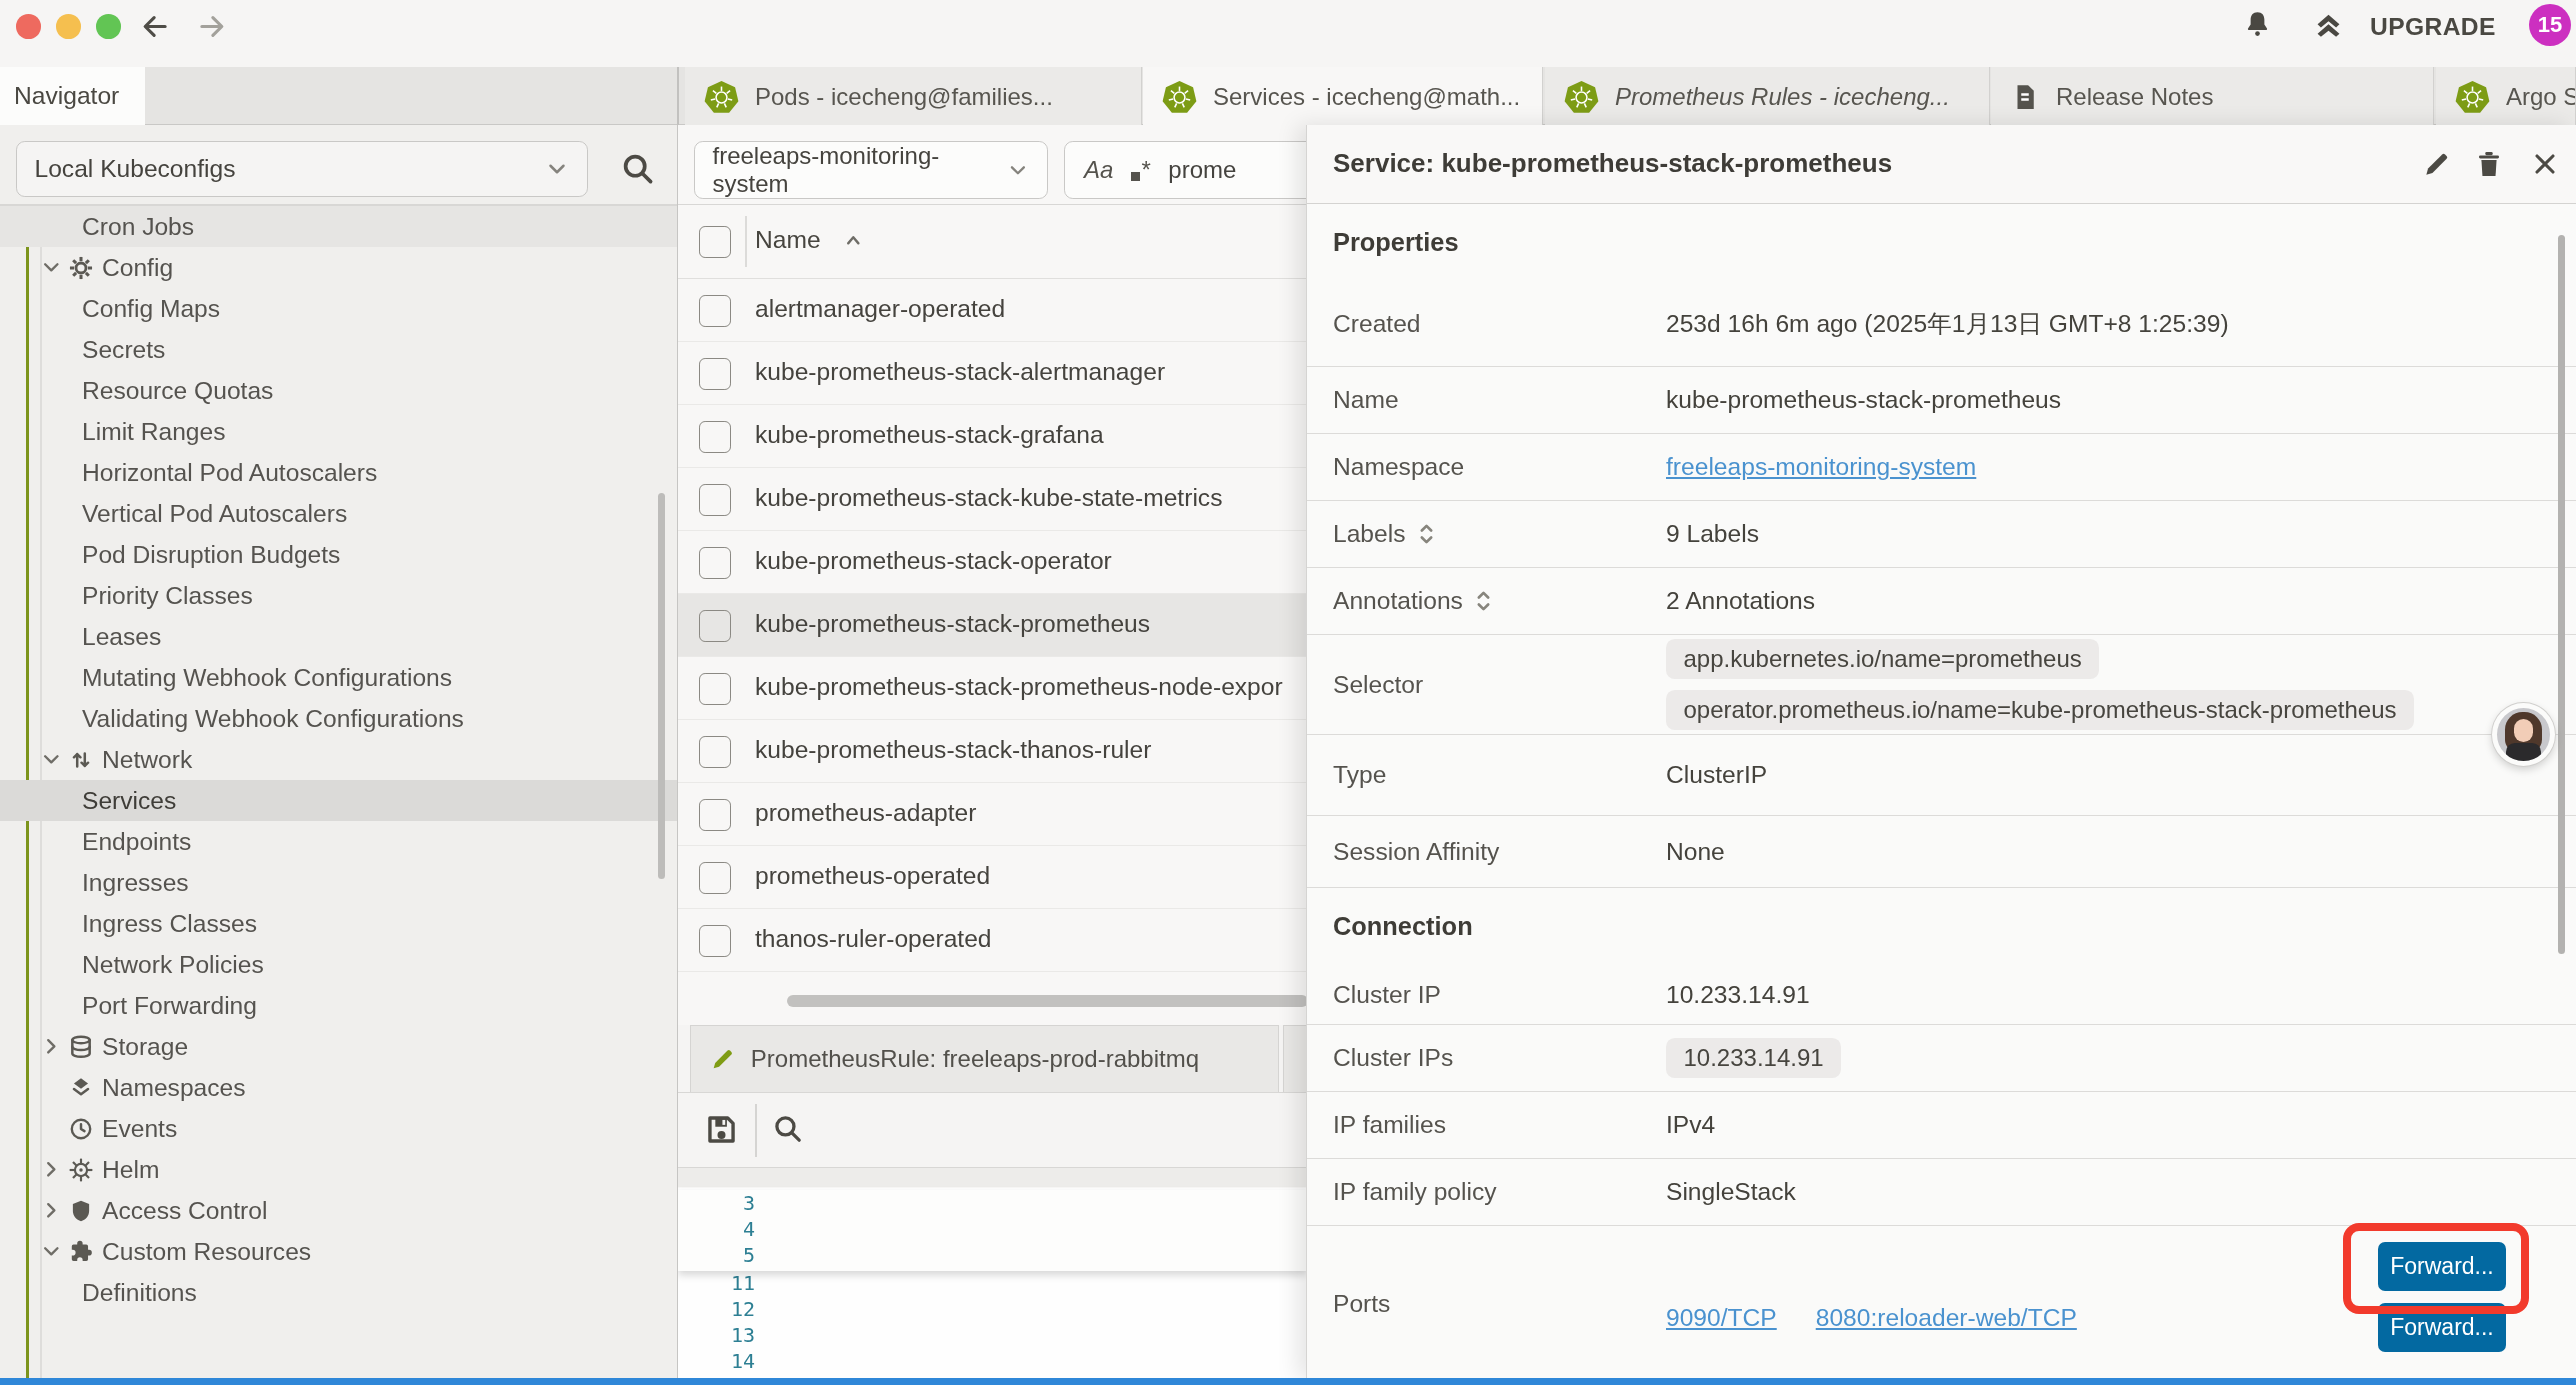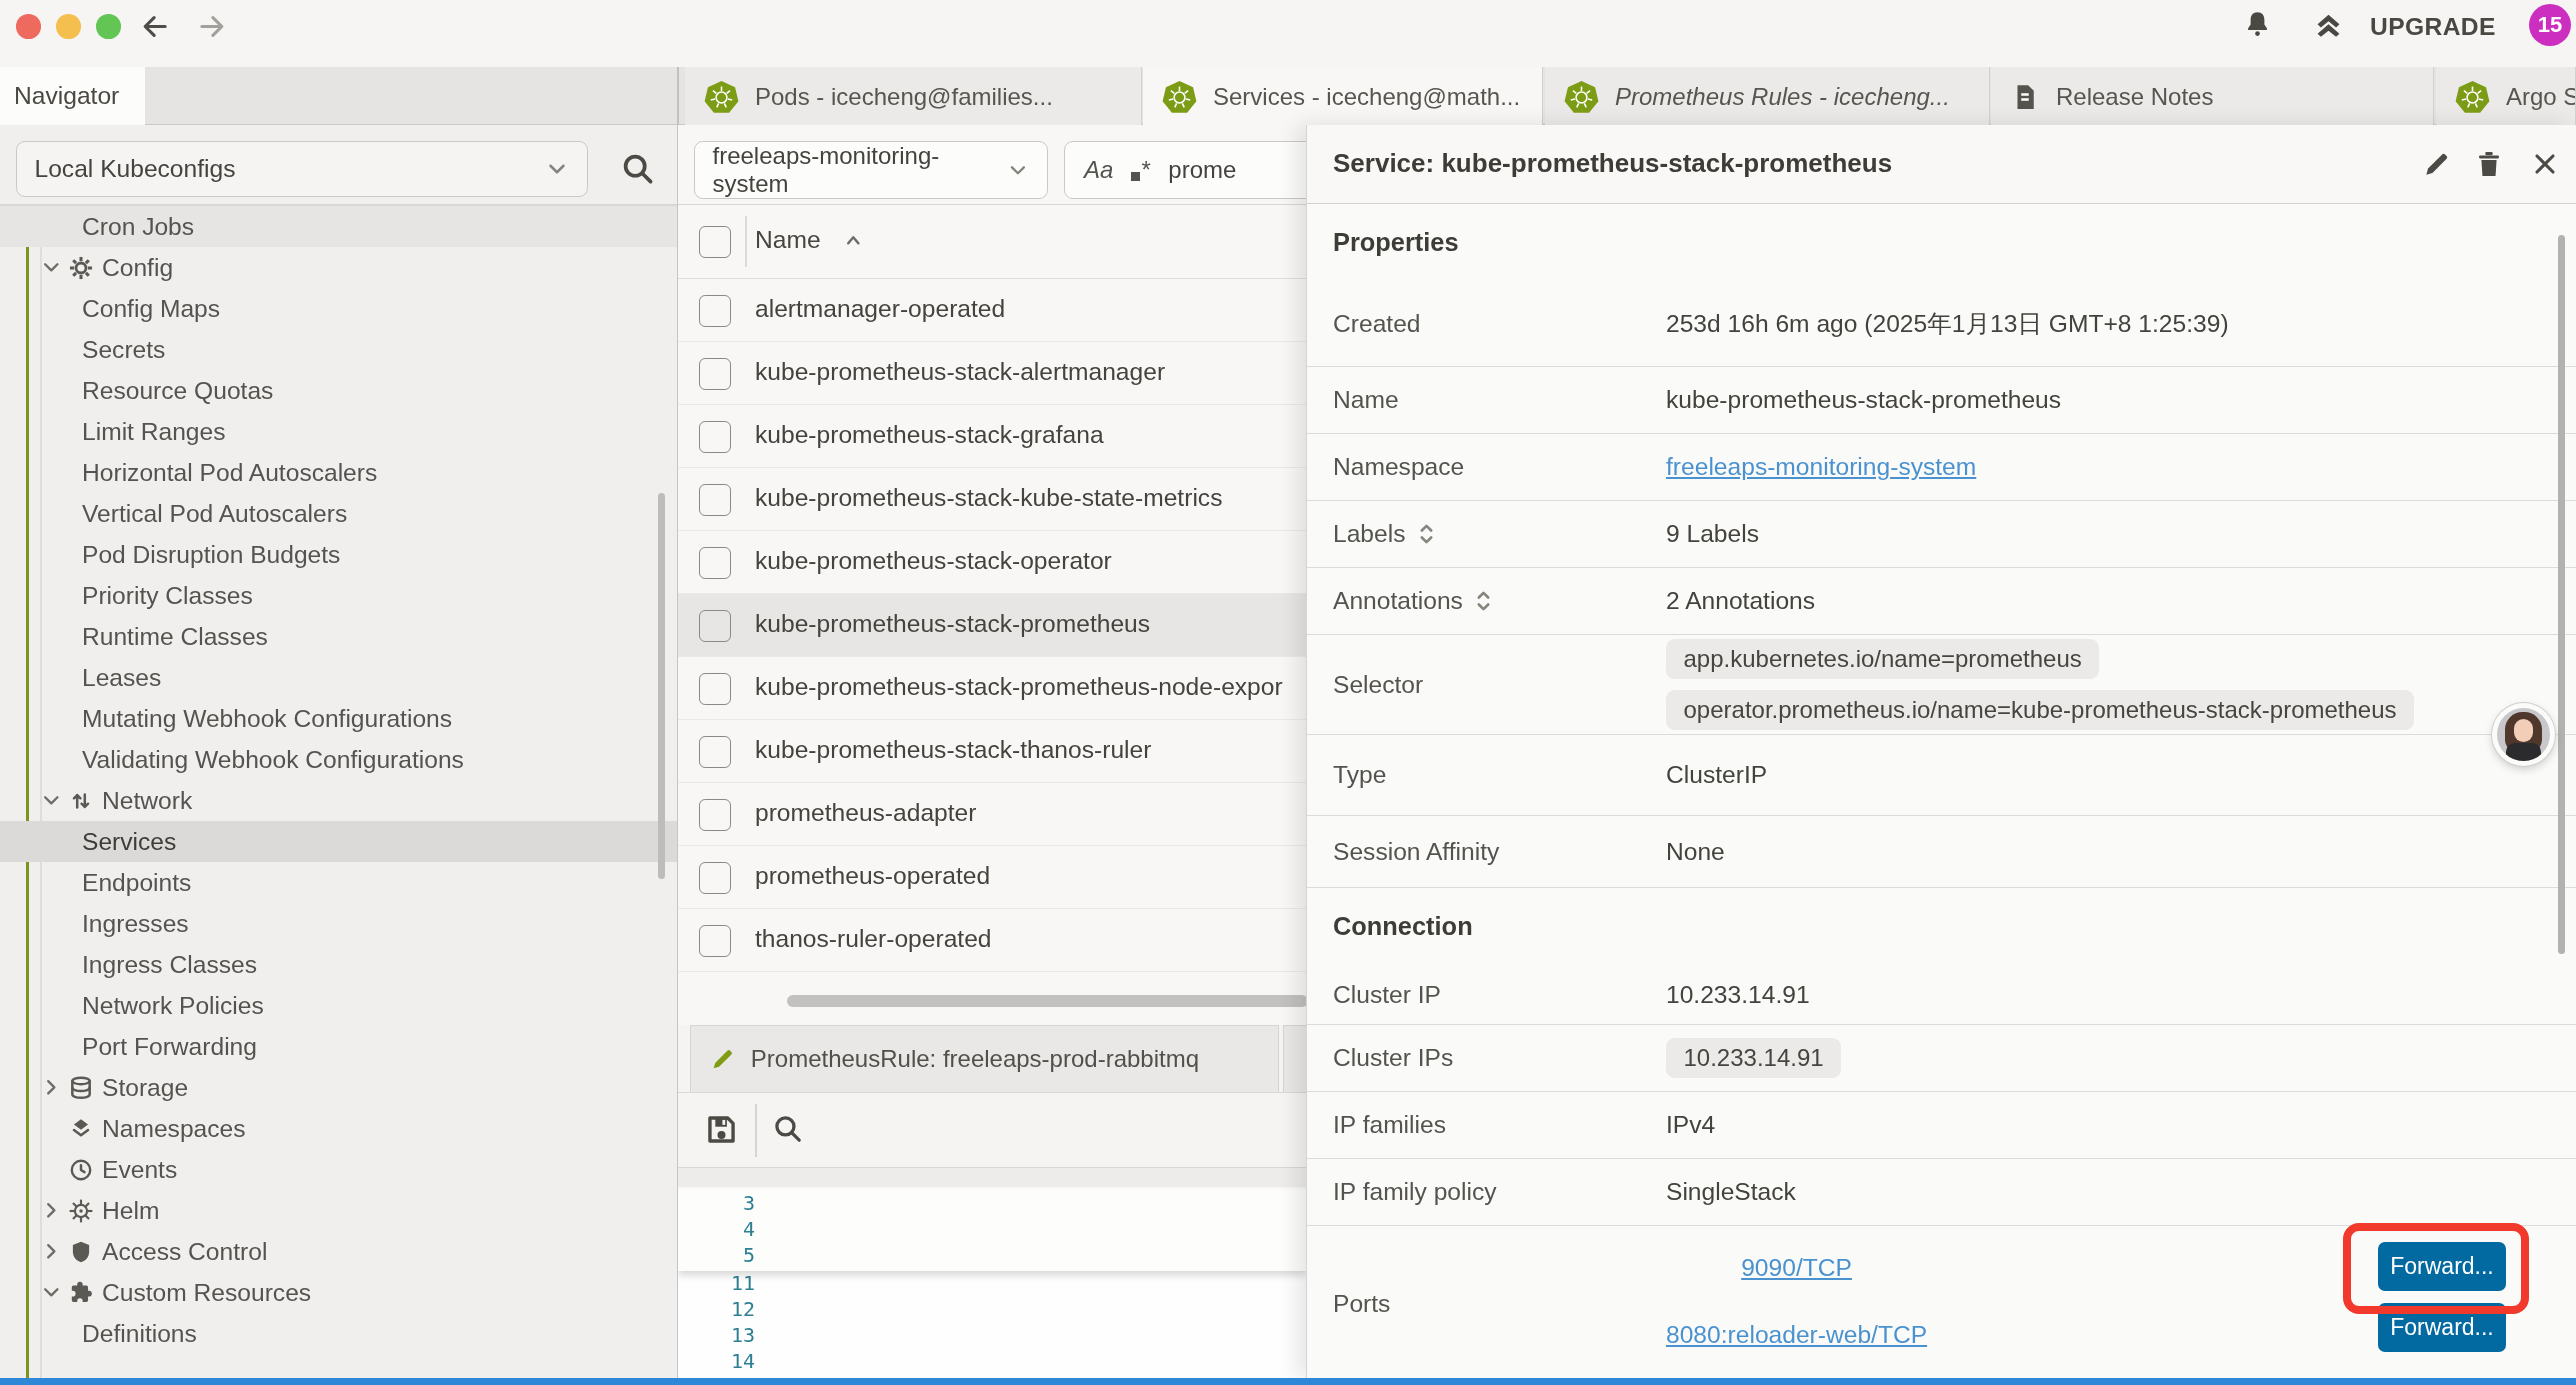--- a/index.html
+++ b/index.html
@@ -113,21 +113,21 @@
   .dlink{color:#4a92cf;text-decoration:underline;cursor:pointer;}
   .chip{background:#eceae9;border-radius:8.8px;padding:6.1px 17.5px;font-size:24px;color:#47453f;white-space:nowrap;}
   #row-created{height:86px;} #row-name{height:67px;} #row-namespace{height:67px;}
   #row-labels{height:67px;} #row-annotations{height:67px;}
   #row-selector{height:100px;}
   #row-selector .chips{display:flex;flex-direction:column;gap:10.5px;justify-content:center;align-items:flex-start;}
   #row-type{height:81px;} #row-session{height:72px;}
   #row-clusterip{height:60px;} #row-clusterips{height:67px;}
   #row-ipfam{height:67px;} #row-ippolicy{height:67px;}
   #row-ports{height:156px;border-bottom:none;}
-  #row-ports .plinks{display:flex;flex-direction:column;gap:39px;padding-top:28px;}
+  #row-ports .plinks{display:flex;flex-direction:row;gap:39px;padding-top:28px;}
   #row-ports .pbtns{position:absolute;right:70px;top:16px;display:flex;flex-direction:column;gap:12.3px;}
   .fwd-btn{width:128px;height:49px;border:none;border-radius:7px;background:#0369a1;color:#fff;
            font-size:23px;font-family:inherit;cursor:pointer;}
   #red-annot{position:absolute;right:47px;top:-3.5px;width:170px;height:75px;border:8px solid #f23a2c;border-radius:16px;pointer-events:none;z-index:7;}
   #dscroll{position:absolute;left:1251px;top:110px;width:7px;height:719px;border-radius:3.5px;background:#b3b2b0;cursor:pointer;z-index:6;}
   
   #avatar{position:absolute;left:2492px;top:703px;width:63px;height:63px;border-radius:50%;background:#fbfbfa;
           box-shadow:0 0 0 0.9px #d0cfcd,0 3.5px 8.8px rgba(0,0,0,.18);z-index:8;cursor:pointer;}
   #avatar .inner{position:absolute;left:5.3px;top:5.3px;width:53px;height:53px;border-radius:50%;background:#c8c8cc;overflow:hidden;}
   #avatar .hair{position:absolute;left:8px;top:3.5px;width:37px;height:40px;border-radius:17.5px 17.5px 12.3px 12.3px;background:#4f382b;}
@@ -326,23 +326,20 @@
             <div class="trow child">
               <span class="tlabel">Vertical Pod Autoscalers</span>
             </div>
             <div class="trow child">
               <span class="tlabel">Pod Disruption Budgets</span>
             </div>
             <div class="trow child">
               <span class="tlabel">Priority Classes</span>
             </div>
             <div class="trow child">
-              <span class="tlabel">Runtime Classes</span>
-            </div>
-            <div class="trow child">
               <span class="tlabel">Leases</span>
             </div>
             <div class="trow child">
               <span class="tlabel">Mutating Webhook Configurations</span>
             </div>
             <div class="trow child">
               <span class="tlabel">Validating Webhook Configurations</span>
             </div>
             <div class="trow group">
               <span class="tchev">

